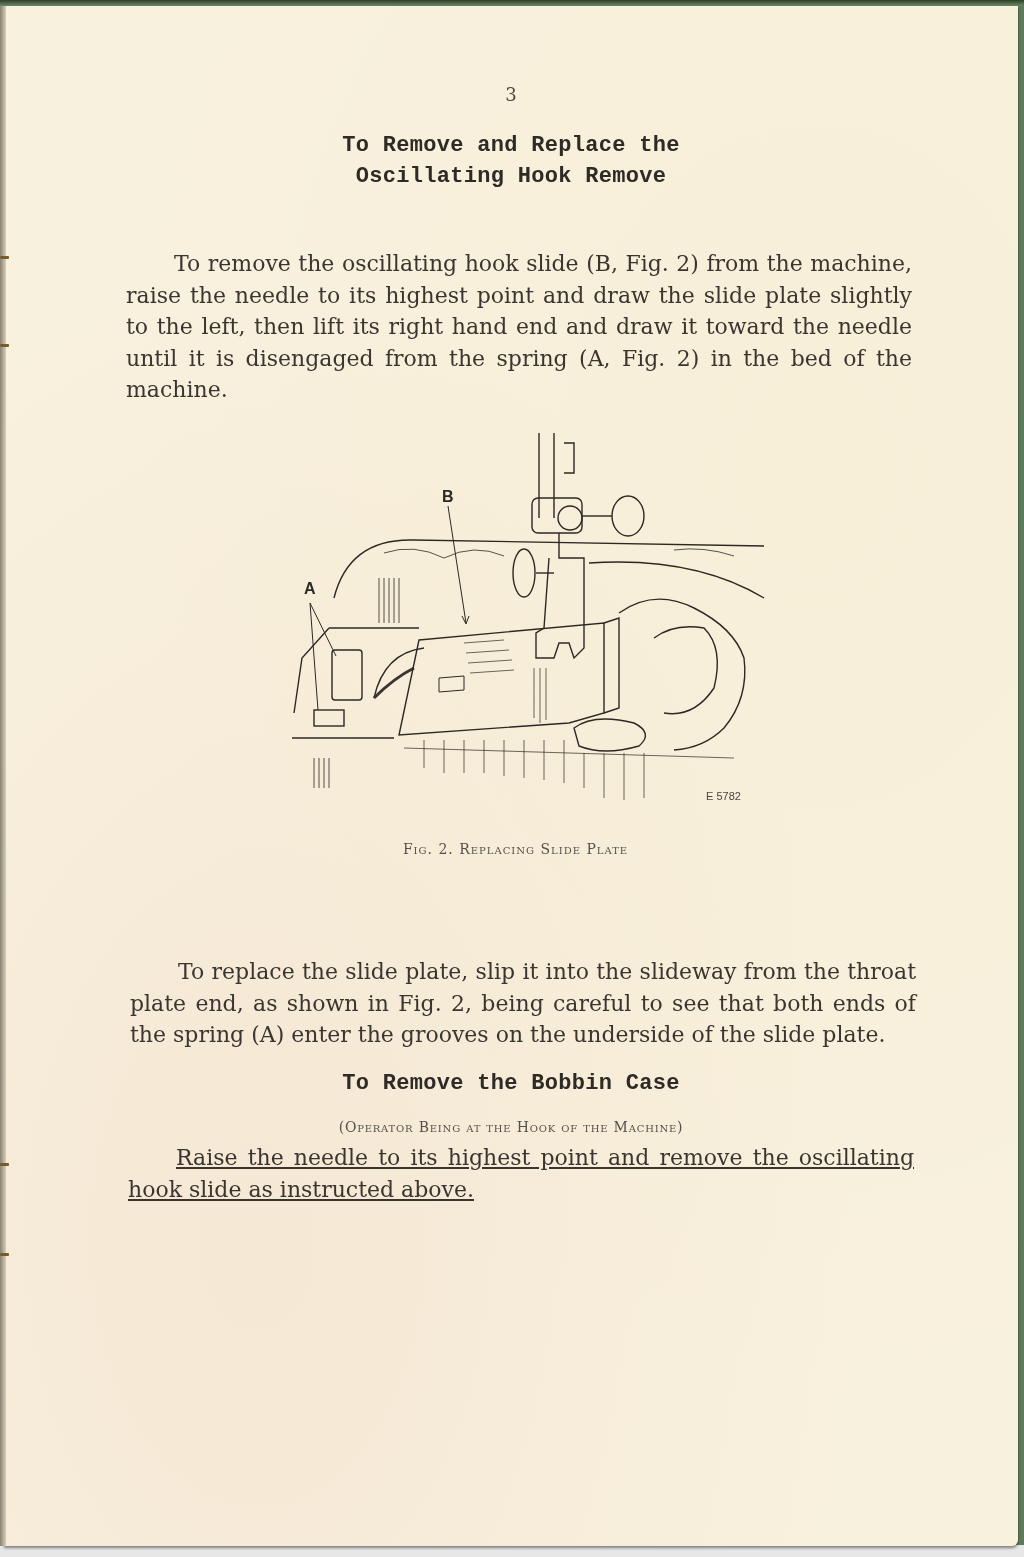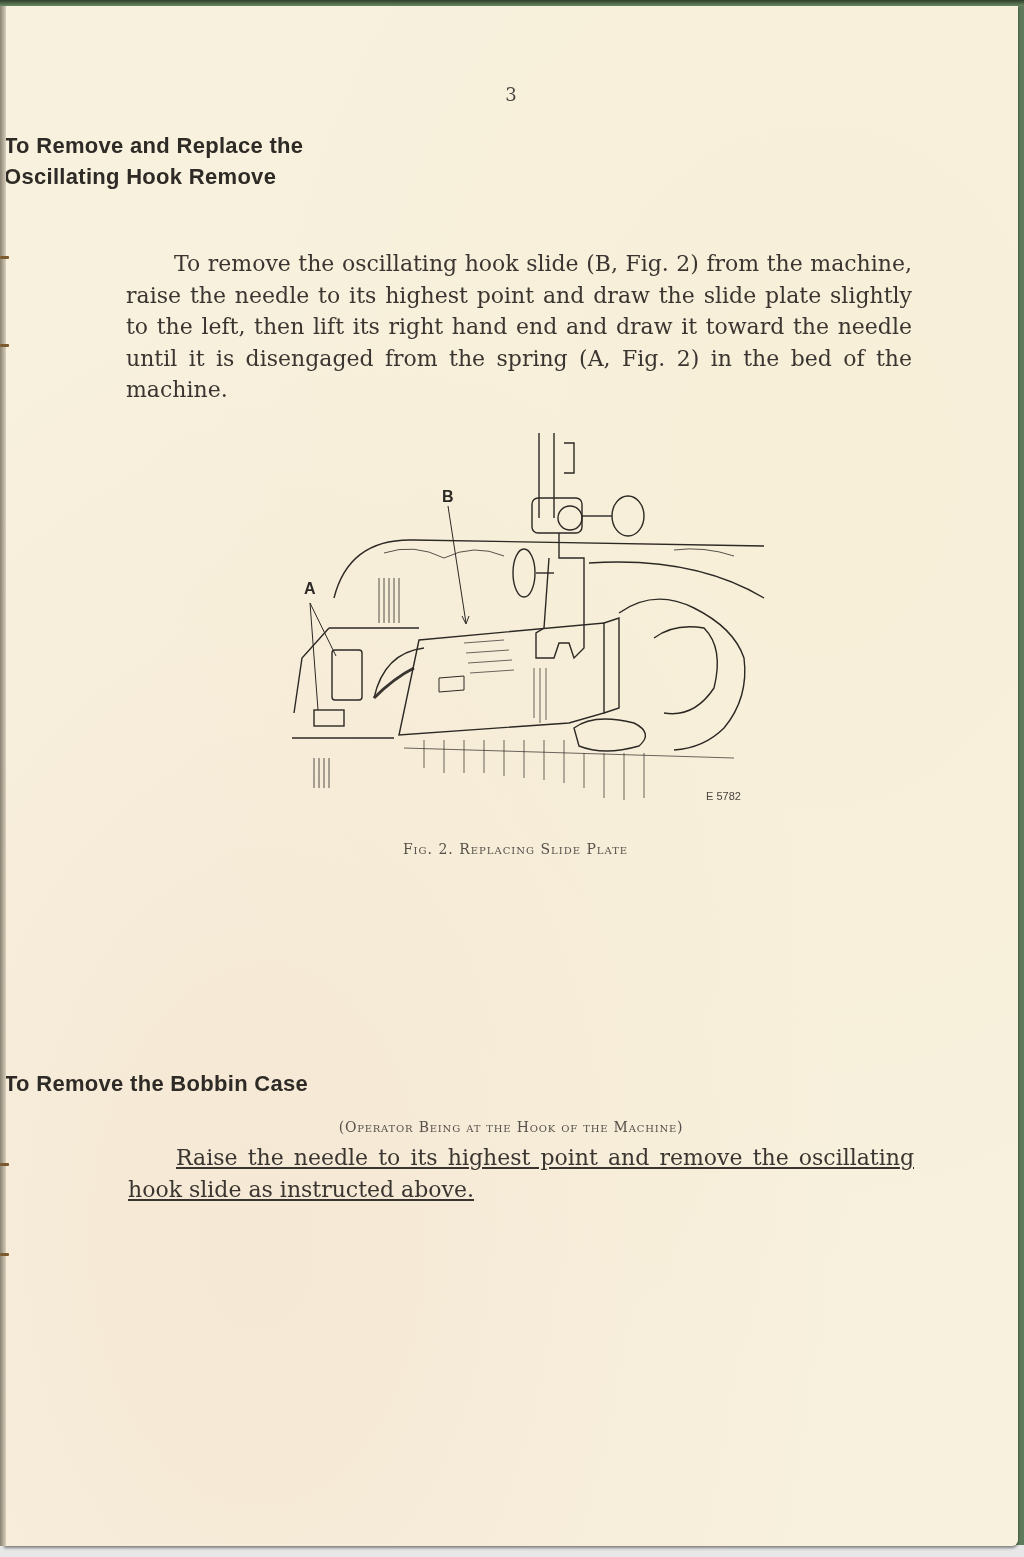--- a/index.html
+++ b/index.html
@@ -58,21 +58,22 @@
       position: absolute;
       left: 0; right: 0;
       top: 78px;
       text-align: center;
       font-size: 18px;
       color: #4a4540;
     }
     .heading {
       position: absolute;
       left: 0; right: 0;
-      font-family: Liberation Sans, sans-serif;
+      text-align: center;
+      font-family: Liberation Mono, monospace;
       font-weight: bold;
       font-size: 22px;
       line-height: 31px;
       color: #2e2a26;
       letter-spacing: 0.3px;
     }
     .para {
       position: absolute;
       left: 126px;
       width: 786px;
@@ -195,20 +196,21 @@
         <path d="M36 175 L44 282" stroke-width="1"></path>
       </g>
       <text x="168" y="74" font-size="16" class="fig-label" fill="#2c2824">B</text>
       <text x="30" y="166" font-size="16" class="fig-label" fill="#2c2824">A</text>
       <text x="432" y="372" font-size="11" font-family="Liberation Sans, sans-serif" fill="#4a4540">E 5782</text>
     </svg>
   </div>
 
   <div class="caption">Fig. 2.  Replacing Slide Plate</div>
 
+  <div class="para" style="top:906px; left:126px;">To replace the slide plate, slip it into the slideway from the throat plate end, as shown in Fig. 2, being careful to see that both ends of the spring (A) enter the grooves on the underside of the slide plate.</div>
 
   <div class="heading" style="top:1062px;">To Remove the Bobbin Case</div>
   <div class="subheading">(Operator Being at the Hook of the Machine)</div>
 
   <div class="para" style="top:1092px; left:124px;text-decoration:underline;">Raise the needle to its highest point and remove the oscillating hook slide as instructed above.</div>
 </div>
 
 <div class="binding"></div>
 <div class="staple" style="top:256px;"></div>
 <div class="staple" style="top:344px;"></div>

